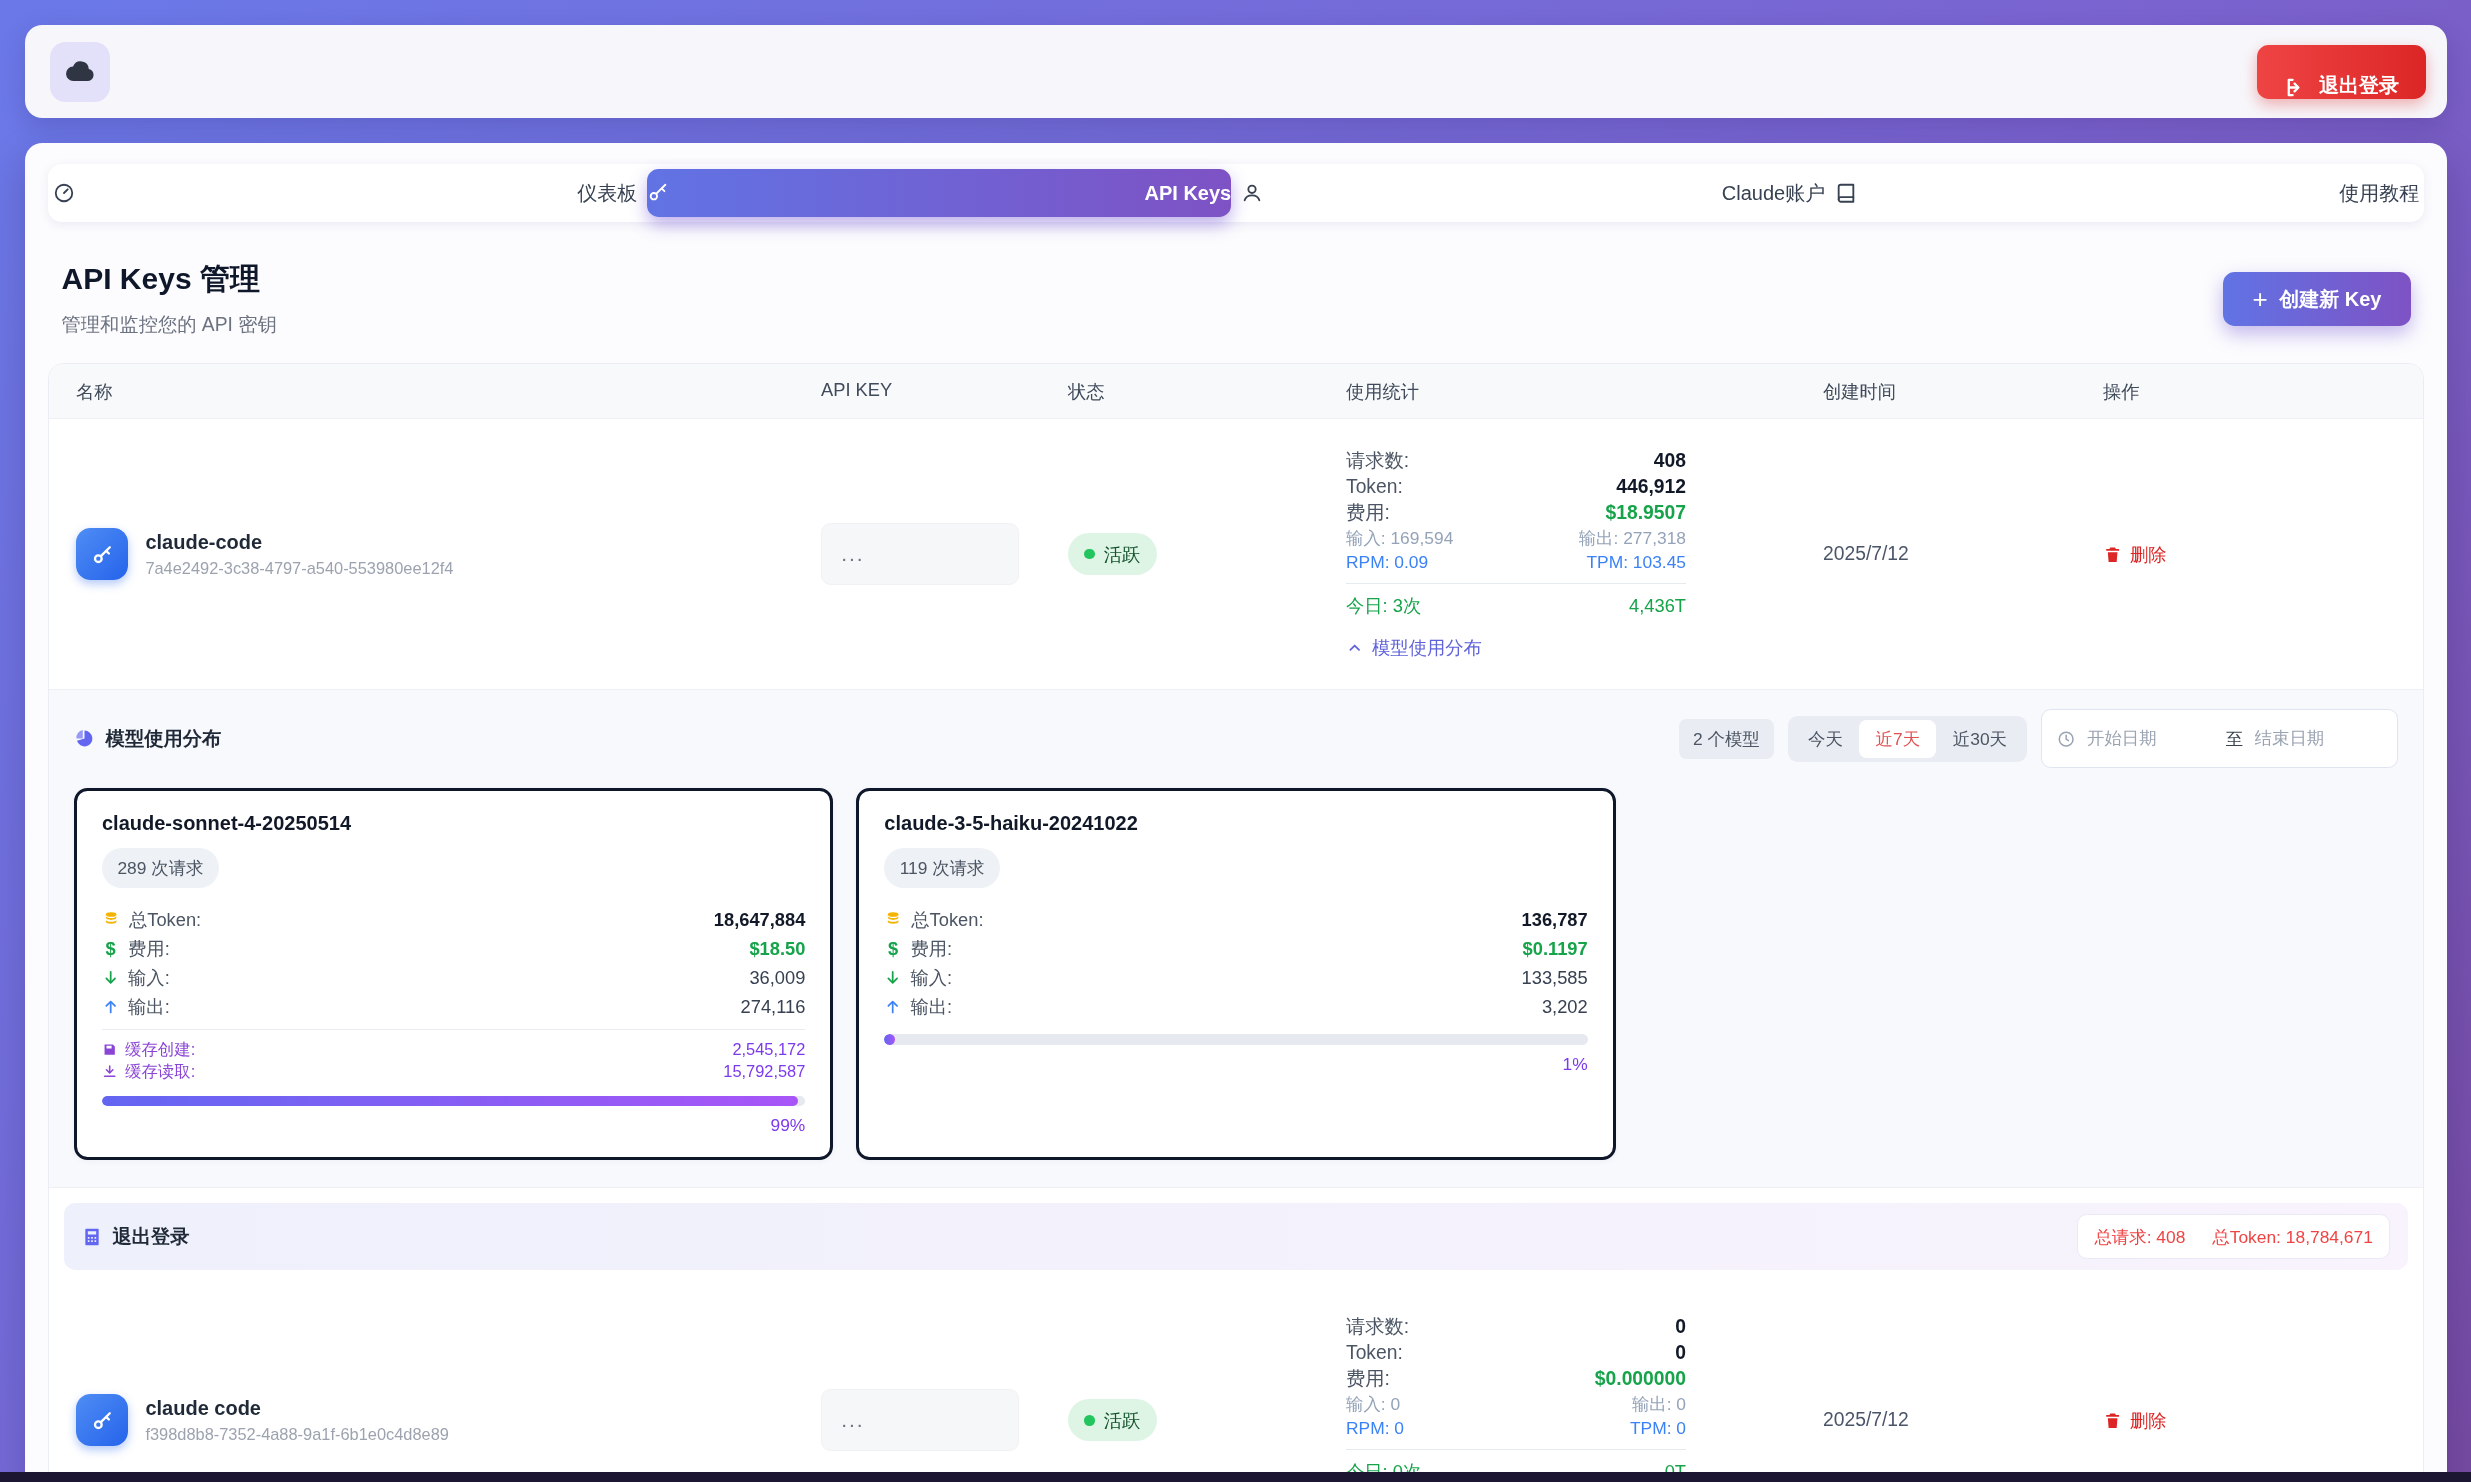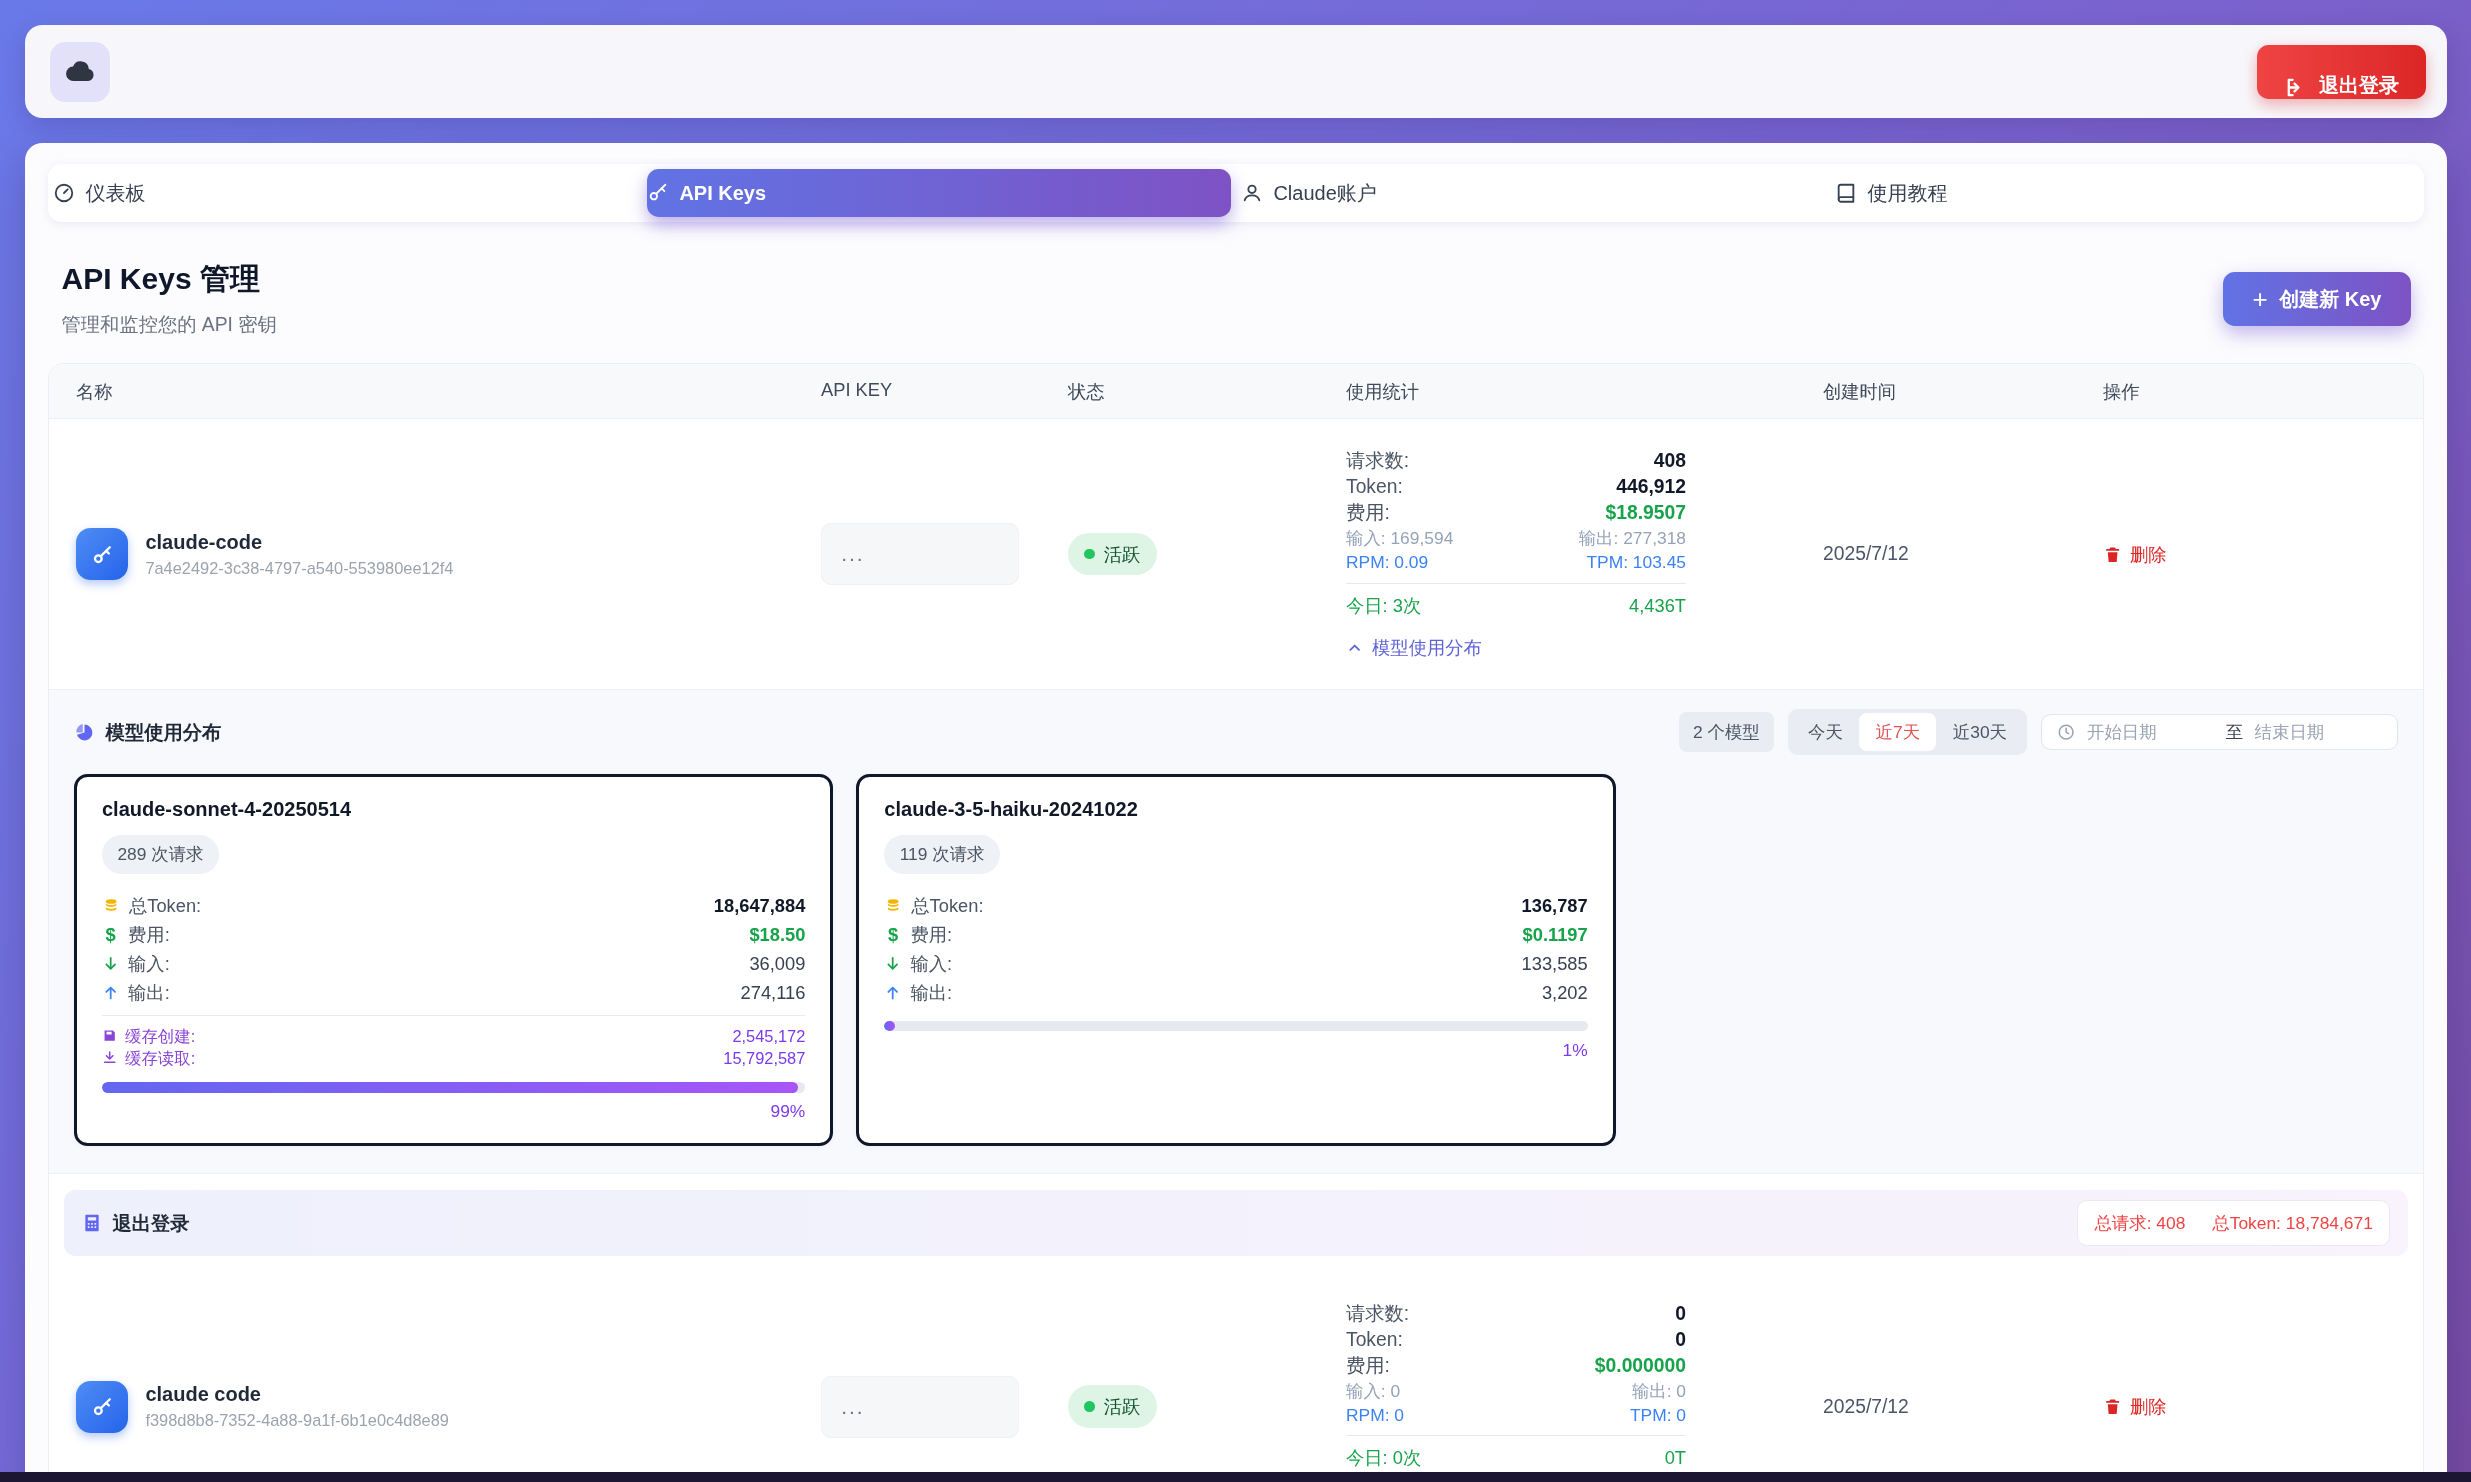--- a/index.html
+++ b/index.html
@@ -37,21 +37,21 @@
     margin:25px; background:#fcfcfe; border-radius:17.4px; padding:21px 23px 29px;
     box-shadow:0 15.4px 39px rgba(30,15,70,.22); min-height:1284px;
   }
 
   
   .tabbar {
     background:#ffffff; border-radius:13.5px; height:58px; display:flex;
     box-shadow:0 2.9px 9.7px rgba(90,80,160,.10); margin-bottom:27px;
   }
   .tab {
-    flex:1; display:flex; align-items:center; justify-content:flex-start; gap:10.6px;
+    flex:1; display:flex; align-items:center; justify-content:space-between; gap:10.6px;
     font-size:20px; color:#374151; cursor:pointer; border-radius:11.6px; margin:4.8px;
   }
   .tab.active {
     background:linear-gradient(90deg,#6173e4,#7e52c4); color:#fff; font-weight:600;
     box-shadow:0 7.7px 17.4px rgba(110,80,210,.45);
   }
 
   
   .page-head { display:flex; align-items:flex-start; justify-content:space-between; padding:9.7px 13.5px 25px; }
   .page-head h1 { font-size:30px; font-weight:800; color:#0f172a; }
@@ -107,21 +107,21 @@
   
   .expansion { background:#f8f9fd; border-top:1px solid #eef0f6; border-bottom:1px solid #eef0f6; padding:19.3px 25px 27px; }
   .exp-head { display:flex; align-items:center; justify-content:space-between; margin-bottom:19.3px; }
   .exp-title { display:flex; align-items:center; gap:10.6px; font-size:19.3px; font-weight:700; color:#1f2937; }
   .exp-controls { display:flex; align-items:center; gap:13.5px; }
   .model-count { background:#e9ecf2; color:#4b5563; font-size:17.4px; padding:7.7px 14.5px; border-radius:7.7px; }
   .seg { background:#e9edf3; border-radius:9.7px; padding:3.9px; display:flex; font-size:17.4px; color:#4b5563; }
   .seg-item { padding:6.8px 16.4px; border-radius:7.7px; cursor:pointer; }
   .seg-item.active { background:#fff; color:#c0392b; color:#d33; }
   .seg-item.active { color:#e05252; }
-  .date-box { background:#fff; border:1px solid #dfe5ee; border-radius:9.7px; height:36px; display:flex; align-items:center; gap:11.6px; padding:0 15.4px; }
+  .date-box { background:#fff; border:1px solid #dfe5ee; border-radius:9.7px; height:59px; display:flex; align-items:center; gap:11.6px; padding:0 15.4px; }
   .date-box input { border:none; outline:none; width:127px; font-size:17.4px; font-family:inherit; color:#374151; background:transparent; }
   .date-box input::placeholder { color:#9aa3b2; }
   .date-sep { font-size:17.4px; color:#374151; }
 
   .cards { display:grid; grid-template-columns:repeat(3,1fr); gap:23px; }
   .mcard { background:#fff; border:3px solid #0f172a; border-radius:13.5px; padding:21px 25px; box-shadow:0 1.9px 5.8px rgba(120,120,160,.06); }
   .mcard-title { font-size:20px; font-weight:600; color:#111827; }
   .req-badge { display:inline-block; margin:13.5px 0 17.4px; background:#eef1f5; border-radius:965px; padding:7.7px 15.4px; font-size:17.4px; color:#4b5563; }
   .crow { display:flex; justify-content:space-between; align-items:center; line-height:29px; font-size:18.3px; color:#4b5563; }
   .crow .clabel { display:flex; align-items:center; gap:8.7px; }

